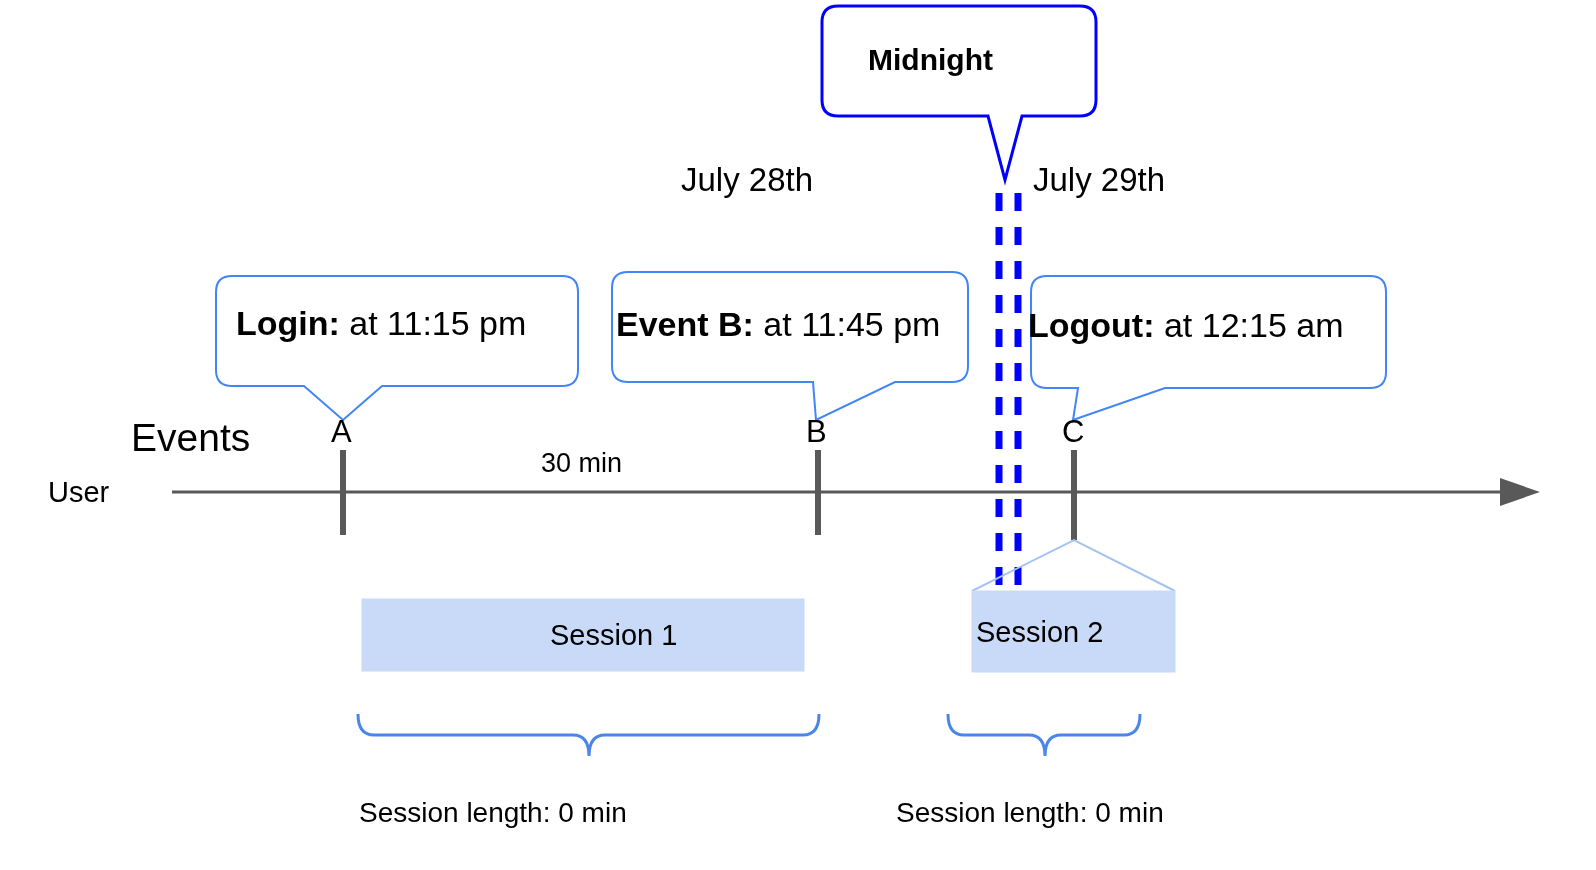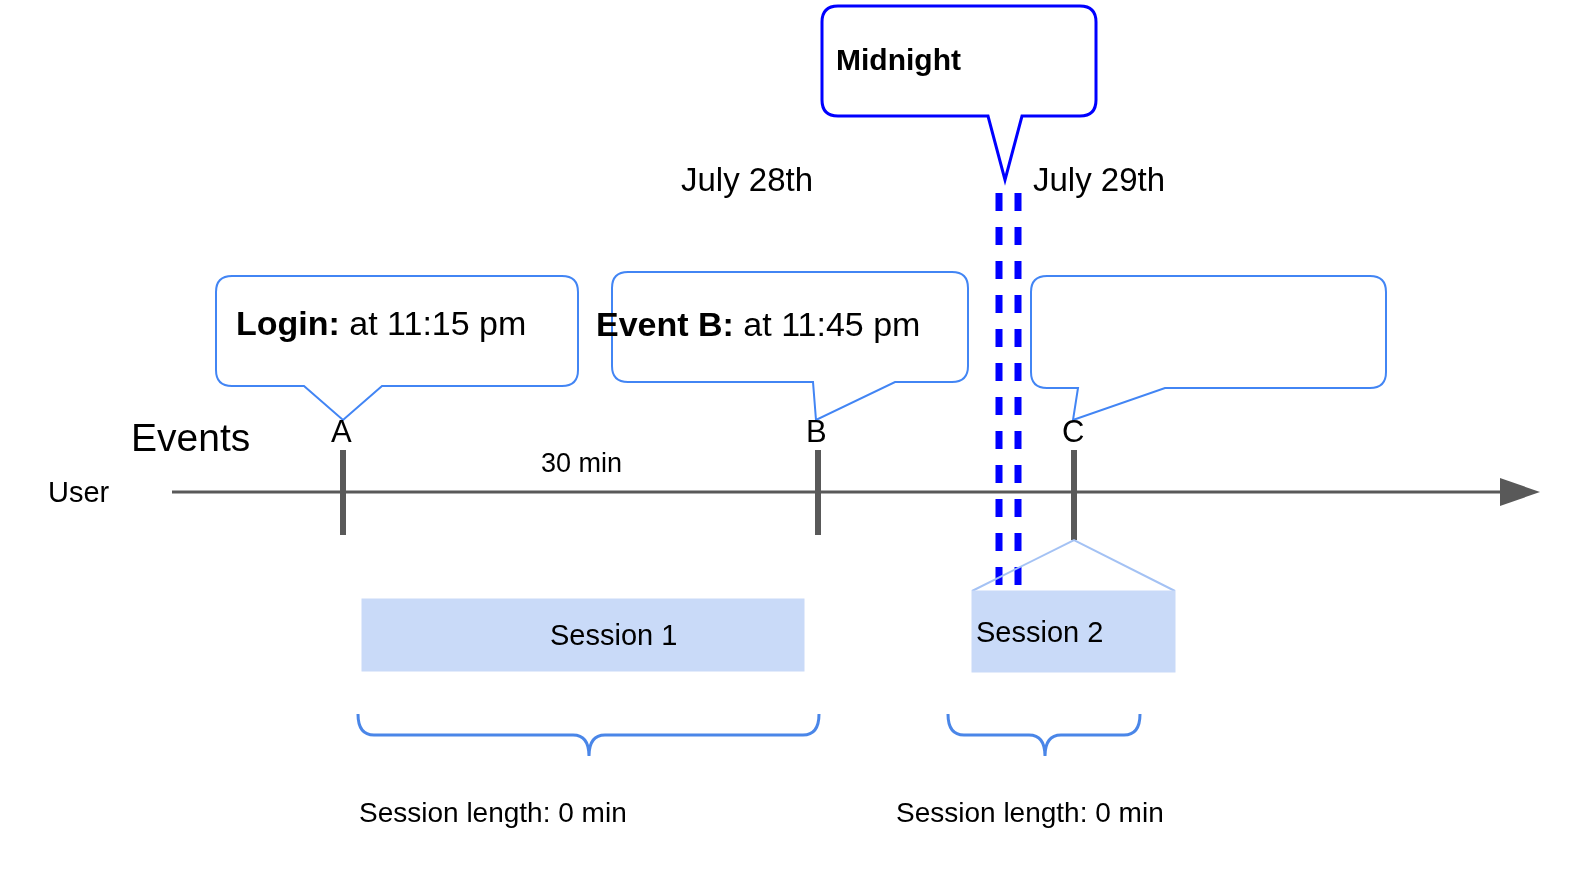--- a/index.html
+++ b/index.html
@@ -91,30 +91,31 @@
     <rect x="972" y="591" width="203" height="81" fill="#C9DAF8" stroke="#C9DAF8" stroke-width="1"></rect>
 
     <path d="M 358 714 Q 358 735 374 735 L 573 735 Q 589 735 589 756
              Q 589 735 605 735 L 803 735 Q 819 735 819 714" fill="none" stroke="#4A86E8" stroke-width="3"></path>
 
     <path d="M 948 714 Q 948 735 964 735 L 1029 735 Q 1045 735 1045 756
              Q 1045 735 1061 735 L 1124 735 Q 1140 735 1140 714" fill="none" stroke="#4A86E8" stroke-width="3"></path>
 
   </svg>
 
-  <div class="midnight-text" style="left:836px; top:45px;">Midnight</div>
+  <div class="midnight-text" style="left:868px; top:45px;">Midnight</div>
 
   <div class="lbl date-label" style="left:681px; top:163px;">July 28th</div>
 
   <div class="lbl date-label" style="left:1033px; top:163px;">July 29th</div>
 
   <div class="callout-text" style="left:236px; top:306px;"><b>Login:</b><span> at 11:15 pm</span></div>
 
-  <div class="callout-text" style="left:596px; top:307px;"><b>Event B:</b><span> at 11:45 pm</span></div>
+  <div class="callout-text" style="left:616px; top:307px;"><b>Event B:</b><span> at 11:45 pm</span></div>
 
+  <div class="callout-text" style="left:1028px; top:308px;"><b>Logout:</b><span> at 12:15 am</span></div>
 
   <div class="lbl events-label" style="left:131px; top:418px;">Events</div>
 
   <div class="lbl marker-label" style="left:331px; top:416px;">A</div>
 
   <div class="lbl marker-label" style="left:806px; top:416px;">B</div>
 
   <div class="lbl marker-label" style="left:1062px; top:416px;">C</div>
 
   <div class="lbl duration-label" style="left:541px; top:450px;">30 min</div>

